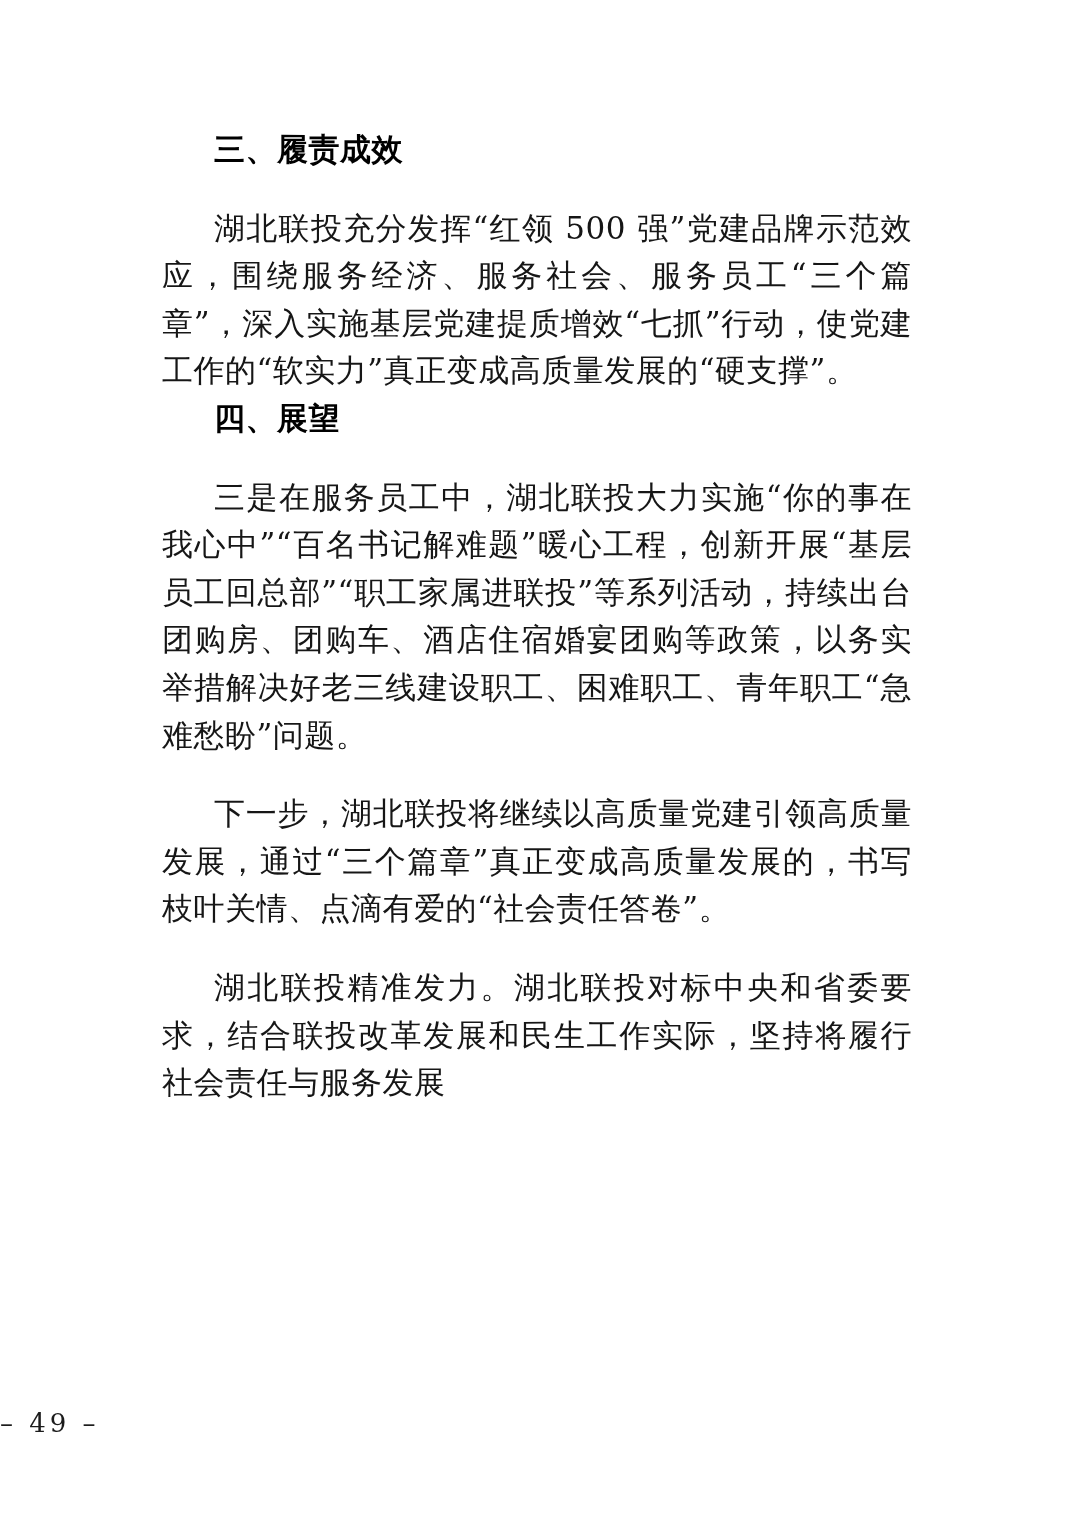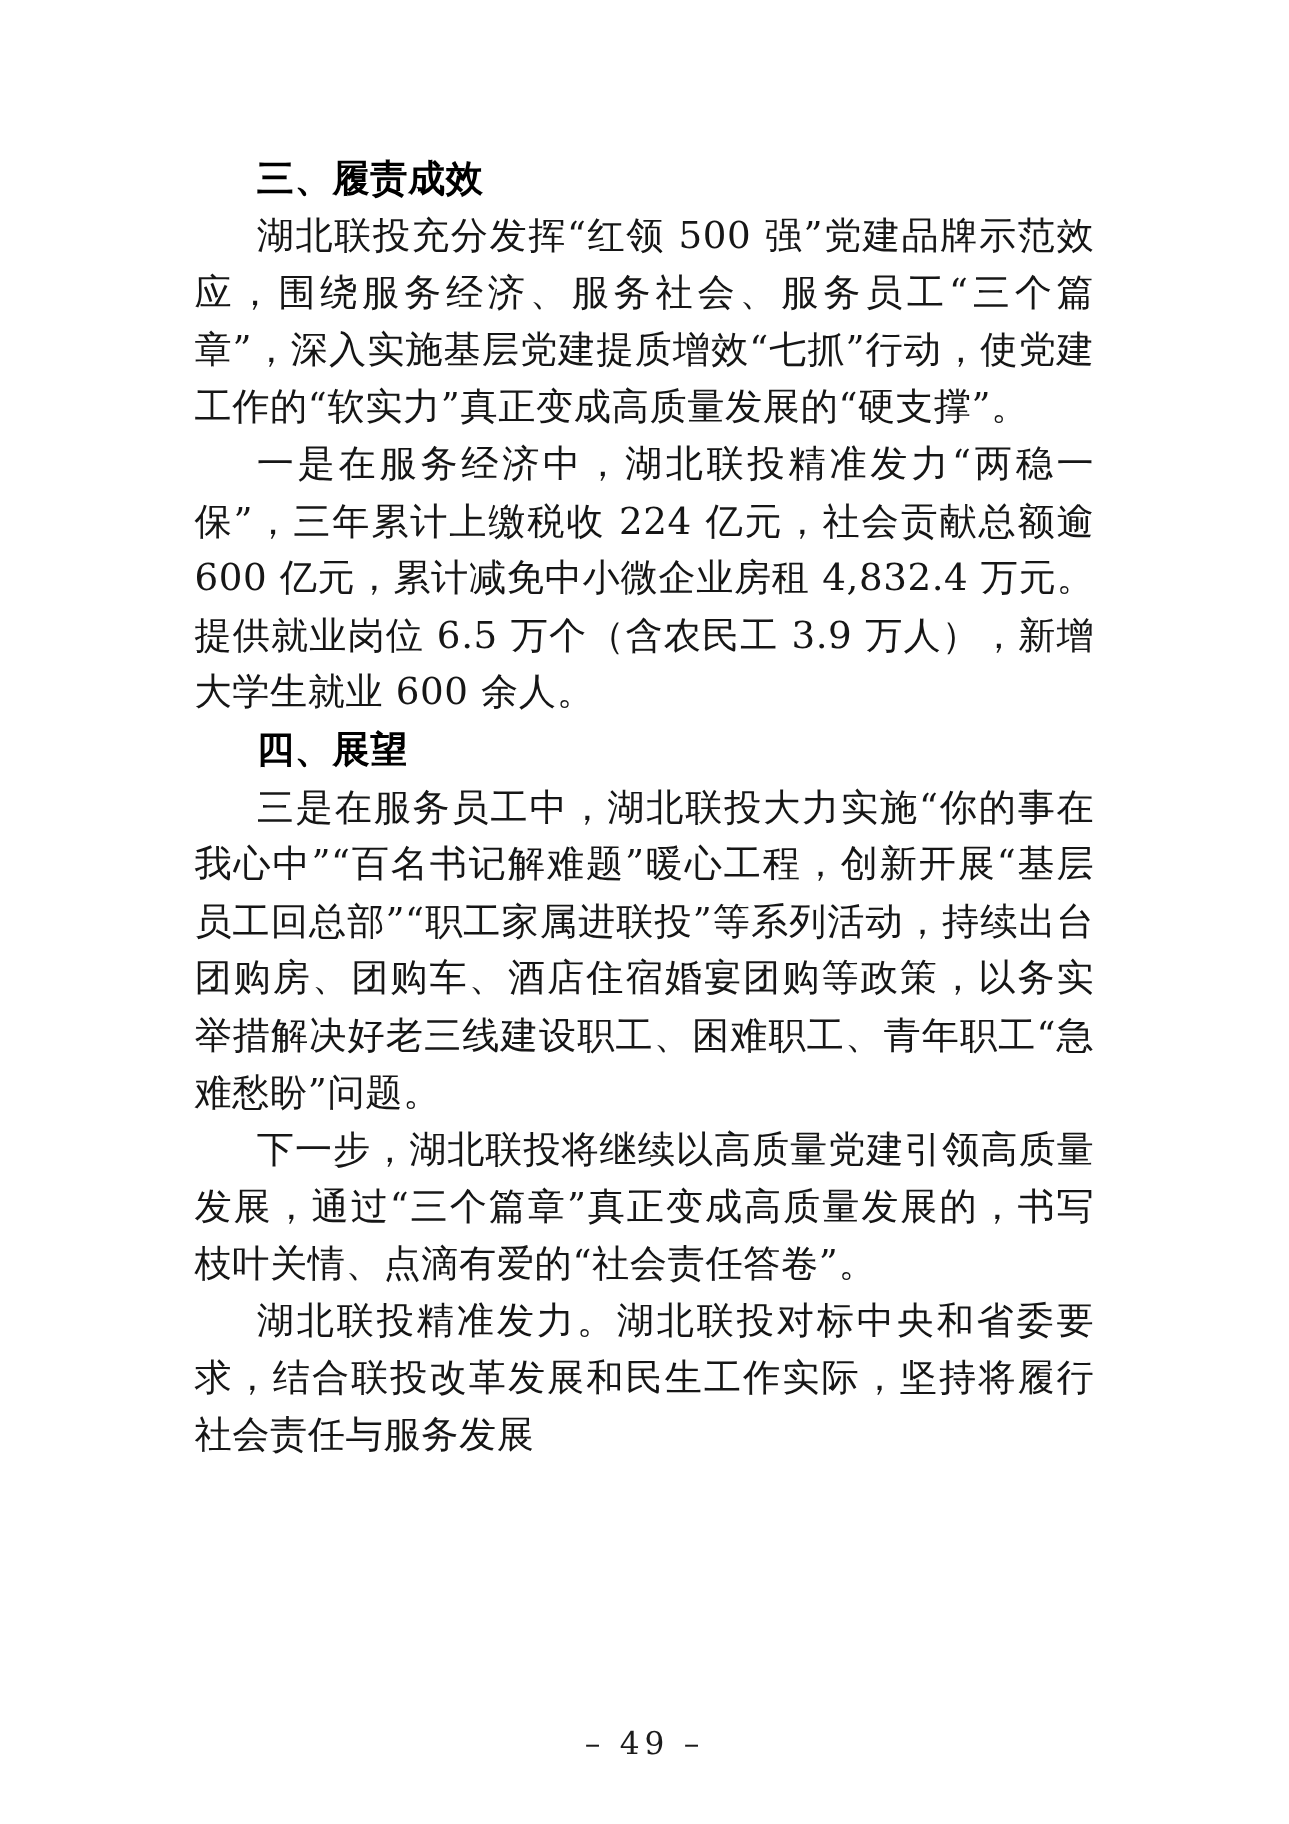--- a/index.html
+++ b/index.html
@@ -37,45 +37,44 @@
   }
   .heading {
     font-family: "DejaVu Sans", "Liberation Sans", sans-serif;
     font-weight: 700;
     color: #000000;
     text-indent: 52px;
     text-align: left;
   }
   .paragraph {
     text-indent: 52px;
+    margin-top: 31px;
   }
   .page-footer {
     position: absolute;
     left: 0;
     top: 1408px;
     width: 1074px;
-    text-align: center;
+    text-align: left;
     font-size: 26px;
     letter-spacing: 4px;
     color: #1c1c1c;
     font-family: "DejaVu Serif", "Liberation Serif", serif;
-    margin-top: 31px;
   }
 </style>
 </head>
 <body>
 
 <div class="page">
   <div class="content">
 
     <div class="block heading">三、履责成效</div>
 
     <div class="block paragraph">湖北联投充分发挥“红领 500 强”党建品牌示范效应，围绕服务经济、服务社会、服务员工“三个篇章”，深入实施基层党建提质增效“七抓”行动，使党建工作的“软实力”真正变成高质量发展的“硬支撑”。</div>
 
-    <div class="block paragraph">一是在服务经济中，湖北联投精准发力“两稳一保”，三年累计上缴税收 224 亿元，社会贡献总额逾 600 亿元，累计减免中小微企业房租 4,832.4 万元。提供就业岗位 6.5 万个（含农民工 3.9 万人），新增大学生就业 600 余人。</div>
 
 
     <div class="block heading">四、展望</div>
 
     <div class="block paragraph">三是在服务员工中，湖北联投大力实施“你的事在我心中”“百名书记解难题”暖心工程，创新开展“基层员工回总部”“职工家属进联投”等系列活动，持续出台团购房、团购车、酒店住宿婚宴团购等政策，以务实举措解决好老三线建设职工、困难职工、青年职工“急难愁盼”问题。</div>
 
     <div class="block paragraph">下一步，湖北联投将继续以高质量党建引领高质量发展，通过“三个篇章”真正变成高质量发展的，书写枝叶关情、点滴有爱的“社会责任答卷”。</div>
 
     <div class="block paragraph">湖北联投精准发力。湖北联投对标中央和省委要求，结合联投改革发展和民生工作实际，坚持将履行社会责任与服务发展</div>
 

